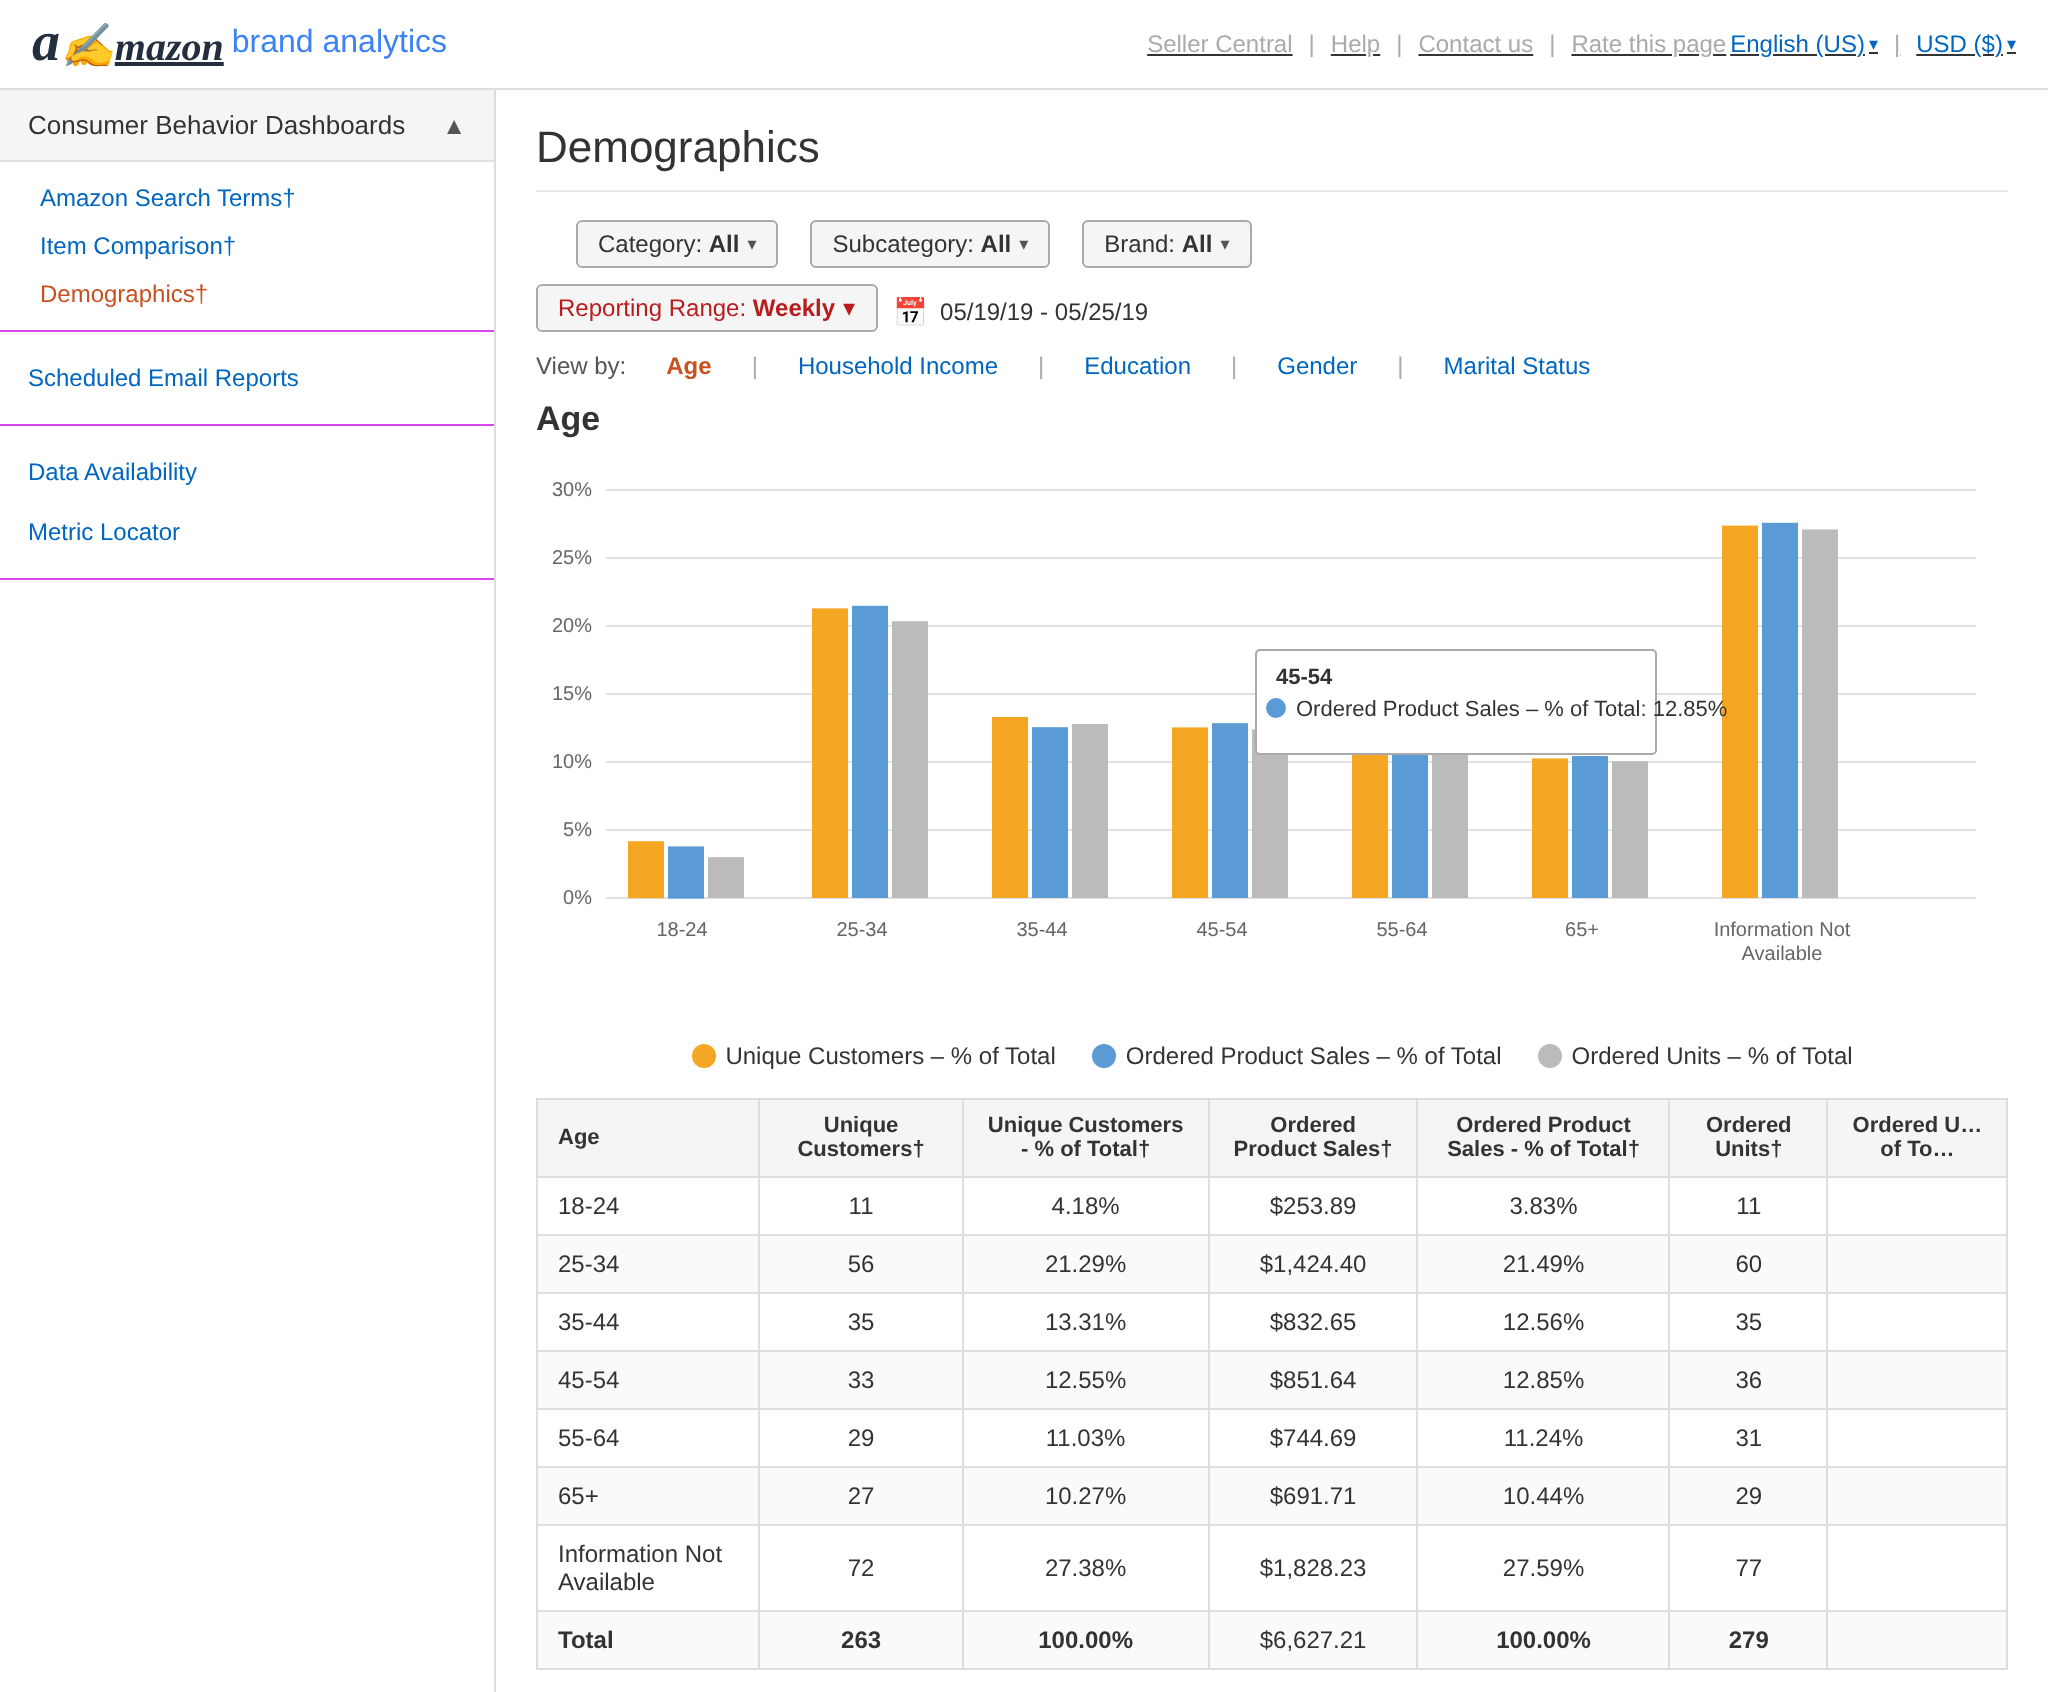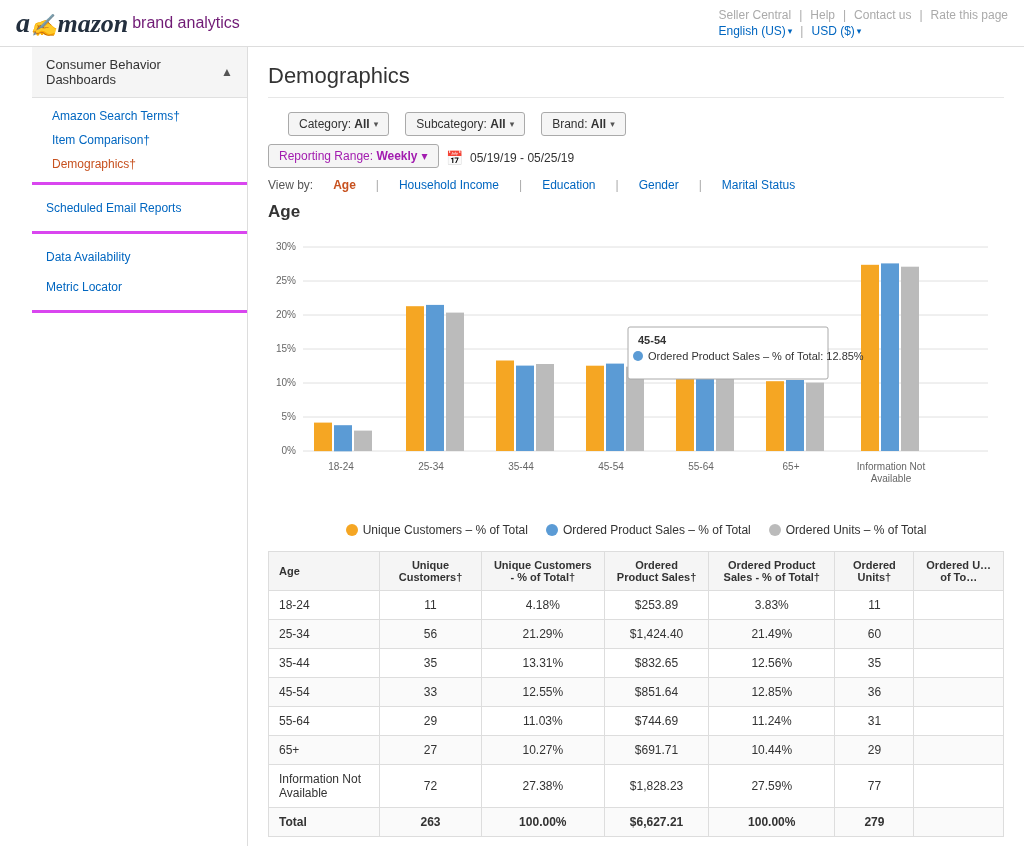--- a/index.html
+++ b/index.html
@@ -1,49 +1,49 @@
 <!DOCTYPE html>
 <html><head>
   <meta charset="utf-8">
   <style>
     * { box-sizing: border-box; margin: 0; padding: 0; }
     body { font-family: Arial, sans-serif; font-size: 13px; background: #fff; color: #333; }
 
     
     #header { display: flex; align-items: center; justify-content: space-between; padding: 8px 16px; border-bottom: 1px solid #ddd; background: #fff; }
     #logo { display: flex; align-items: center; gap: 8px; }
-    #header-nav { display: flex; flex-direction: column; align-items: flex-start; gap: 2px; }
+    #header-nav { display: flex; flex-direction: row; align-items: flex-start; gap: 2px; text-decoration: underline; }
     #header-links { display: flex; gap: 8px; font-size: 12px; }
     #header-links a, .header-link { color: #0066c0; text-decoration: none; cursor: pointer; }
     #header-links span { color: #aaa; }
     #header-locale { display: flex; gap: 8px; font-size: 12px; color: #555; }
     #header-locale .locale-item { display: flex; align-items: center; gap: 2px; cursor: pointer; color: #0066c0; }
     #header-locale .locale-item .arrow { font-size: 9px; }
     #header-locale .sep { color: #aaa; }
 
     
     #layout { display: flex; min-height: calc(100vh - 50px); }
 
     
     #sidebar { width: 248px; border-right: 1px solid #ddd; background: #fff; padding: 0; flex-shrink: 0; }
-    .sidebar-section { border-bottom: 3px solid #d946ef; margin-left: 32px; }
+    .sidebar-section { border-bottom: 1px solid #d946ef; }
     .sidebar-header { background: #f5f5f5; display: flex; align-items: center; justify-content: space-between; padding: 10px 14px; cursor: pointer; font-size: 13px; color: #333; border-bottom: 1px solid #e0e0e0; }
     .sidebar-header .chevron { font-size: 12px; color: #555; }
     .sidebar-items { padding: 6px 0; }
     .sidebar-item { padding: 5px 20px; cursor: pointer; color: #0066c0; font-size: 12px; }
     .sidebar-item.active { color: #c7511f; }
     .sidebar-plain { padding: 8px 14px; font-size: 12px; color: #0066c0; cursor: pointer; }
 
     
     #main { flex: 1; padding: 16px 20px; overflow-x: auto; }
     #page-title { font-size: 22px; font-weight: normal; color: #333; margin-bottom: 14px; border-bottom: 1px solid #e7e7e7; padding-bottom: 8px; }
     .filter-btn { border: 1px solid #aaa; background: #f5f5f5; border-radius: 3px; padding: 4px 10px; font-size: 12px; cursor: pointer; display: flex; align-items: center; gap: 4px; color: #333; }
     .filter-btn .arrow { font-size: 9px; color: #555; }
     #date-range { display: flex; align-items: center; gap: 6px; margin-top: 4px; }
-    .date-range-btn { border: 1px solid #aaa; background: #f5f5f5; border-radius: 3px; padding: 4px 10px; font-size: 12px; cursor: pointer; display: flex; align-items: center; gap: 4px; color: #a21caf; }
+    .date-range-btn { border: 1px solid #aaa; background: #f5f5f5; border-radius: 3px; padding: 4px 10px; font-size: 12px; cursor: pointer; display: flex; align-items: center; gap: 4px; color: #b91c1c; }
     .calendar-icon { font-size: 14px; }
     .date-text { font-size: 12px; color: #333; }
 
     
     #view-by { margin: 10px 0; font-size: 12px; color: #555; display: flex; align-items: center; gap: 20px; }
     #view-by a, .view-link { color: #0066c0; text-decoration: none; cursor: pointer; }
     #view-by .sep { color: #aaa; }
 
     
     #chart-section { margin: 10px 0; }
@@ -68,23 +68,23 @@
     .filters-row2 { display: flex; gap: 8px; flex-wrap: wrap; align-items: center; }
   </style>
 </head>
 <body>
 
 <div id="header">
   <div id="logo">
 
     <div style="display:flex;align-items:center;gap:4px;">
       <div style="font-size:28px;font-weight:bold;font-style:italic;color:#232f3e;font-family:'Times New Roman',serif;line-height:1;">
-        <span style="color:#232f3e;">a</span><span style="color:#ff9900;font-size:22px;vertical-align:middle;">✍</span><span style="color:#232f3e;font-size:26px;">mazon</span>
-      </div>
-      <div style="font-size:16px;color:#701a75;font-weight:normal;font-style:normal;">brand analytics</div>
+        <span style="color:#232f3e;">a</span><span style="color:#ff9900;font-size:22px;vertical-align:middle;">✍</span><span style="color:#232f3e;font-size:20px;text-decoration:underline;">mazon</span>
+      </div>
+      <div style="font-size:16px;color:#3b82f6;font-weight:normal;font-style:normal;">brand analytics</div>
     </div>
   </div>
   <div id="header-nav">
     <div id="header-links">
       <span class="header-link">Seller Central</span>
       <span style="color:#aaa;">|</span>
       <span class="header-link">Help</span>
       <span style="color:#aaa;">|</span>
       <span class="header-link">Contact us</span>
       <span style="color:#aaa;">|</span>
@@ -325,21 +325,21 @@
             <td>27.38%</td>
             <td>$1,828.23</td>
             <td>27.59%</td>
             <td>77</td>
             <td></td>
           </tr>
           <tr>
             <td style="font-weight: bold; margin-top: 48px;">Total</td>
             <td style="font-weight: bold;">263</td>
             <td style="font-weight: bold;">100.00%</td>
-            <td style="font-weight: bold;">$6,627.21</td>
+            <td style="font-weight: normal;">$6,627.21</td>
             <td style="font-weight: bold;">100.00%</td>
             <td style="font-weight: bold;">279</td>
             <td style="font-weight: bold;"></td>
           </tr>
         </tbody>
     </table>
 
   </div>
 </div>
 

